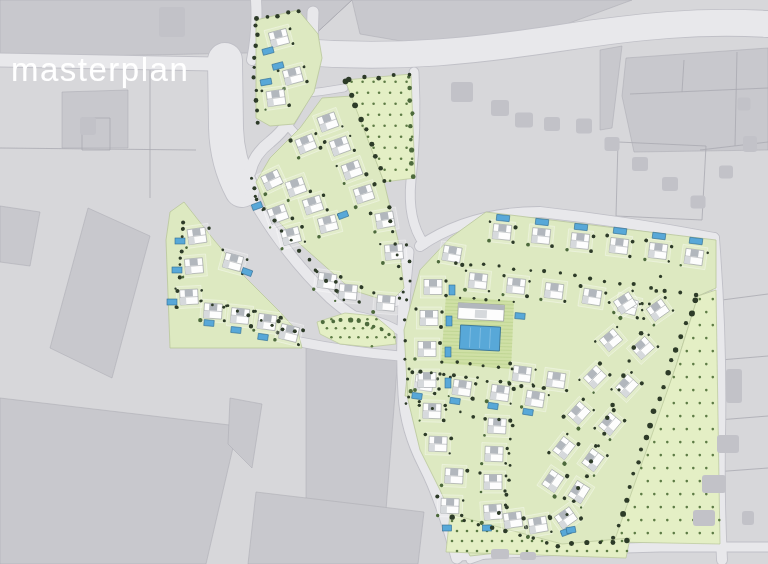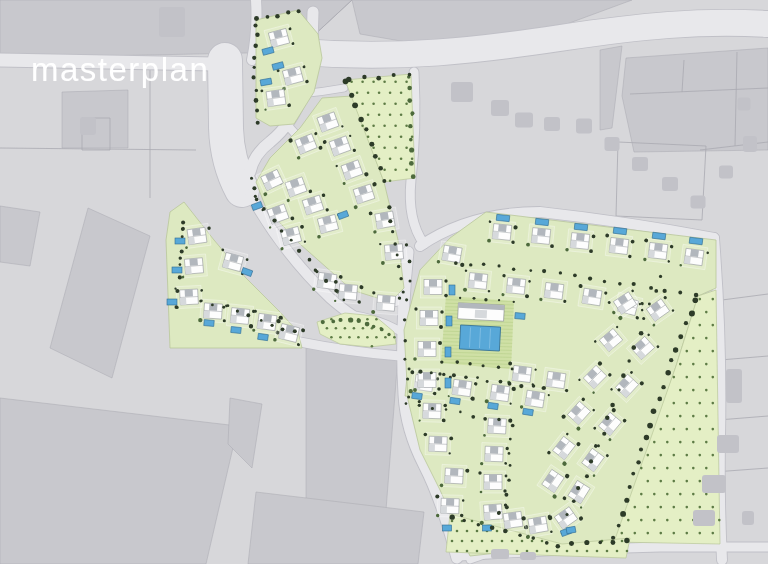--- a/index.html
+++ b/index.html
@@ -5,21 +5,20 @@
   html,body{margin:0;padding:0;}
   body{width:768px;height:564px;overflow:hidden;font-family:"Liberation Sans",sans-serif;}
   .stage{position:relative;width:768px;height:564px;background:#d7d7da;}
   svg{position:absolute;left:0;top:0;display:block;}
   .plan-title{
     position:absolute;left:11px;top:53px;
     font-size:33px;font-weight:400;letter-spacing:1.5px;color:#ffffff;
     font-family:"Liberation Sans",sans-serif;line-height:1;
     text-shadow:0 0 1px rgba(255,255,255,.35);
     user-select:none;
-    margin-left:20px;
   }
 </style>
 </head>
 <body>
 
 <div class="stage">
   <svg id="map-svg" width="768" height="564" viewBox="0 0 768 564">
       <rect x="0" y="0" width="768" height="564" fill="#d7d7da"></rect>
       <g>
         <path d="M 0,0 L 352,0 L 296,52 L 0,58 Z" fill="#c8c8cd" stroke="#a9a9b1" stroke-width="0.5"></path>

